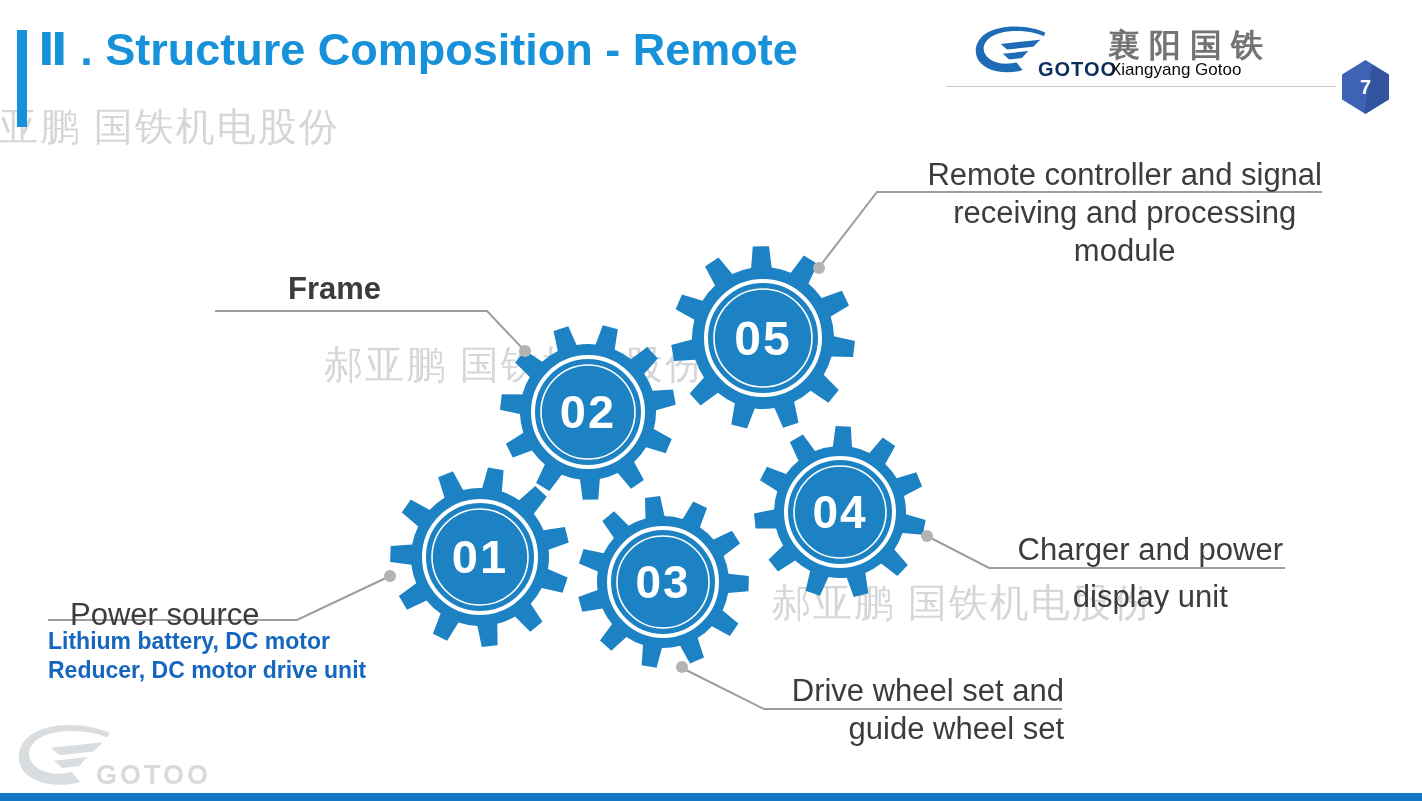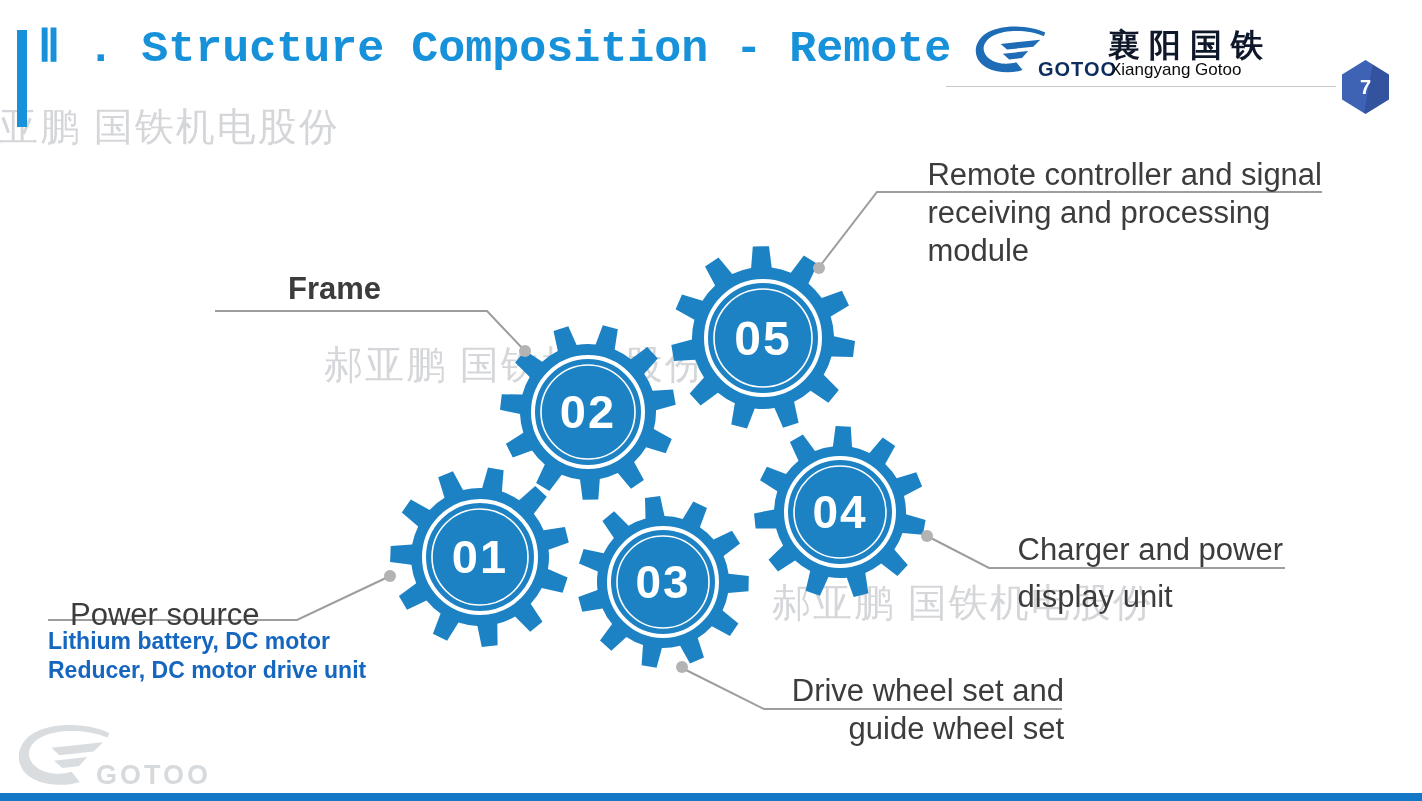--- a/index.html
+++ b/index.html
@@ -22,36 +22,36 @@
   .gear-body { fill:var(--gear-blue,#1C82C4); }
   .gear-ring { fill:none; stroke:#ffffff; }
   .gear-num  { fill:#ffffff; font-weight:bold; text-anchor:middle; letter-spacing:2px;
                font-family:"Liberation Sans","DejaVu Sans",sans-serif; }
   .leader { fill:none; stroke:var(--line-gray,#9d9d9d); stroke-width:2; }
   .dot    { fill:#b3b3b3; }
 
   
   .callout { position:absolute; z-index:3; color:var(--label-gray,#3c3c3c);
              font-size:31px; line-height:38px; }
-  .callout.right { text-align:left; }
+  .callout.right { text-align:center; }
   .callout.center { text-align:right; }
   .power-detail { position:absolute; z-index:3; color:var(--detail-text-blue,#1566BE);
              font-size:23px; line-height:29px; font-weight:600; }
 
   
   .accent-bar { position:absolute; left:17px; top:30px; width:10px; height:97px;
                 background:var(--title-blue,#1791D9); z-index:4; }
   .title { position:absolute; left:38px; top:24px; z-index:4; color:var(--title-blue,#1791D9);
-           font-size:45px; font-weight:bold; line-height:51px;font-family:Liberation Mono, monospace; }
+           font-size:45px; font-weight:bold; line-height:51px; }
   .logo { position:absolute; left:966px; top:18px; width:380px; height:70px; z-index:4; }
   .logo svg { position:absolute; left:0; top:4px; }
   .logo .brand { position:absolute; left:72px; top:40px; font-size:20px; font-weight:bold;
                  letter-spacing:1px; color:var(--logo-navy,#0D2D5E); }
   .logo .cn { position:absolute; left:142px; top:6px; font-size:32px; font-weight:bold;
-              letter-spacing:9px; color:#0f172a; white-space:nowrap; }
+              letter-spacing:9px; color:#737373; white-space:nowrap; }
   .logo .en { position:absolute; left:144px; top:42px; font-size:17px; font-weight:normal;
               color:#0a0a0a; white-space:nowrap; }
   .header-divider { position:absolute; left:946px; top:86px; width:390px; height:1px;
               background:#c8c8c8; z-index:4; }
   .page-badge { position:absolute; left:1342px; top:60px; width:47px; height:54px; z-index:5;
               clip-path:polygon(50% 0%,100% 27%,100% 73%,50% 100%,0% 73%,0% 27%);
               background:linear-gradient(100deg,var(--badge-blue,#3E63B5) 55%,var(--badge-blue-dark,#33539E) 56%);
               display:flex; align-items:center; justify-content:center; }
   .page-badge span { color:#fff; font-size:20px; font-weight:bold; }
 

